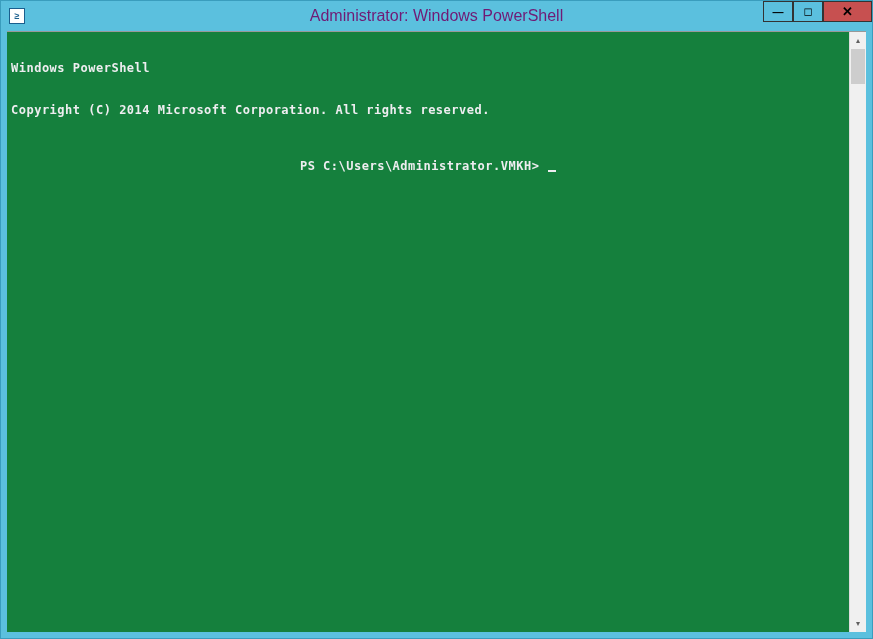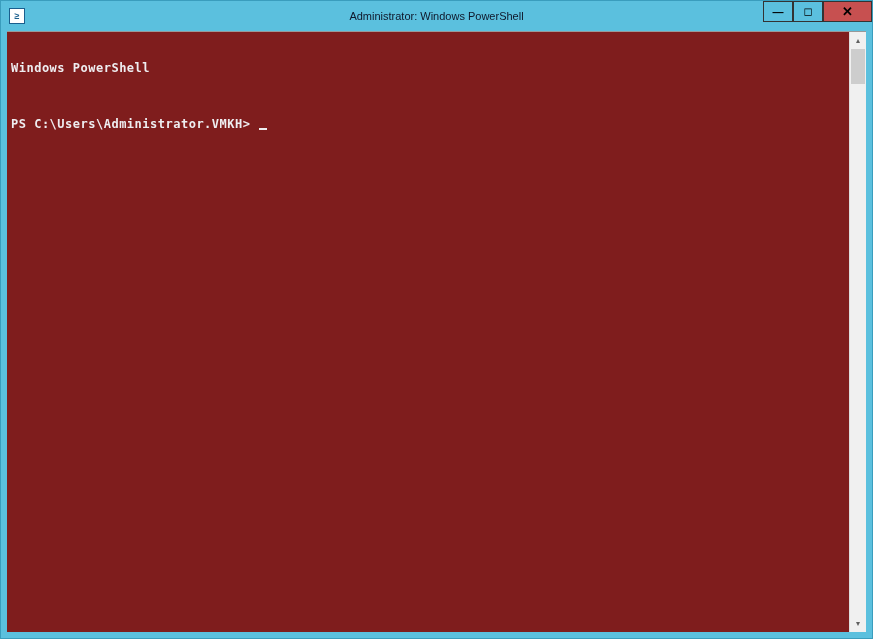--- a/index.html
+++ b/index.html
@@ -40,22 +40,22 @@
       align-items: center;
       justify-content: center;
       font-size: 9px;
       color: #1a5f8e;
       font-weight: bold;
     }
     .titlebar-title {
       position: absolute;
       left: 50%;
       transform: translateX(-50%);
-      font-size: 11px;
-      color: #0f172a;
+      font-size: 16px;
+      color: #701a75;
     }
     .window-controls {
       position: absolute;
       right: 0;
       top: 0;
       display: flex;
       height: 21px;
     }
     .window-btn {
       width: 30px;
@@ -87,37 +87,38 @@
     .content-area {
       flex: 1;
       display: flex;
       background: #fff;
       border-top: 1px solid #999;
       margin: 0 6px 6px 6px;
       overflow: hidden;
     }
     .console {
       flex: 1;
-      background: #7f1d1d;
+      background: #15803d;
       color: #eeedf0;
       font-family: "Lucida Console", "Consolas", monospace;
       font-size: 12px;
       line-height: 14px;
       padding: 1px 4px;
       white-space: pre;
       font-weight: bold;
       letter-spacing: 0.5px;
       overflow: hidden;
     }
     .console-line {
       display: block;
     }
     .prompt-line {
       display: flex;
       margin-top: 14px;
+      justify-content: center;
     }
     .cursor {
       display: inline-block;
       width: 8px;
       height: 2px;
       background: #eeedf0;
       margin-top: 11px;
       margin-left: 1px;
     }
     .scrollbar {
@@ -169,20 +170,21 @@
         <span>◻</span>
       </div>
       <div class="window-btn btn-close">
         <span>✕</span>
       </div>
     </div>
   </div>
   <div class="content-area">
     <div class="console">
       <span class="console-line">Windows PowerShell</span>
+      <span class="console-line">Copyright (C) 2014 Microsoft Corporation. All rights reserved.</span>
       <div class="prompt-line">
         <span>PS C:\Users\Administrator.VMKH&gt; </span><span class="cursor"></span>
       </div>
     </div>
     <div class="scrollbar">
       <div class="scroll-arrow">
         <span>▴</span>
       </div>
       <div class="scroll-track">
         <div class="scroll-thumb"></div>

